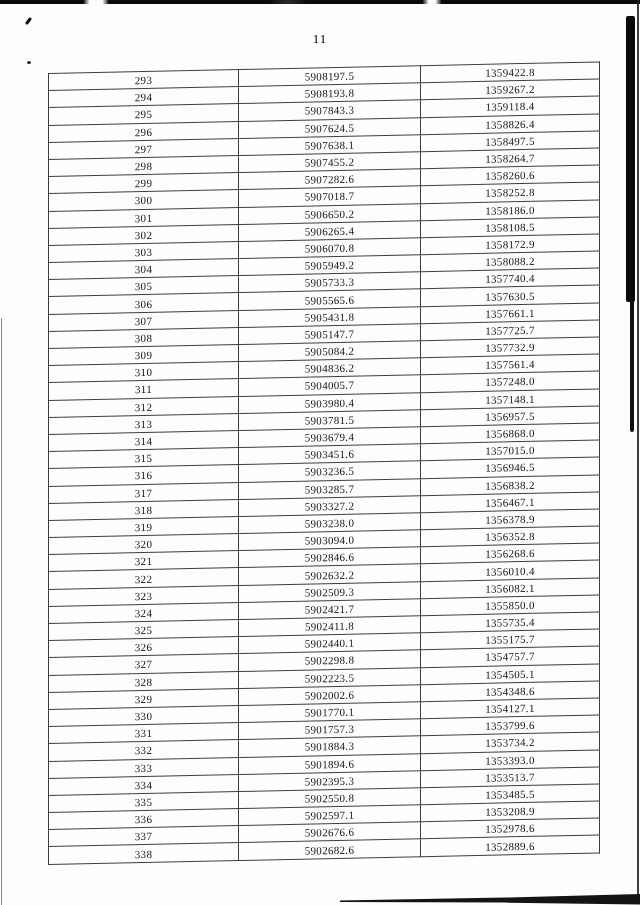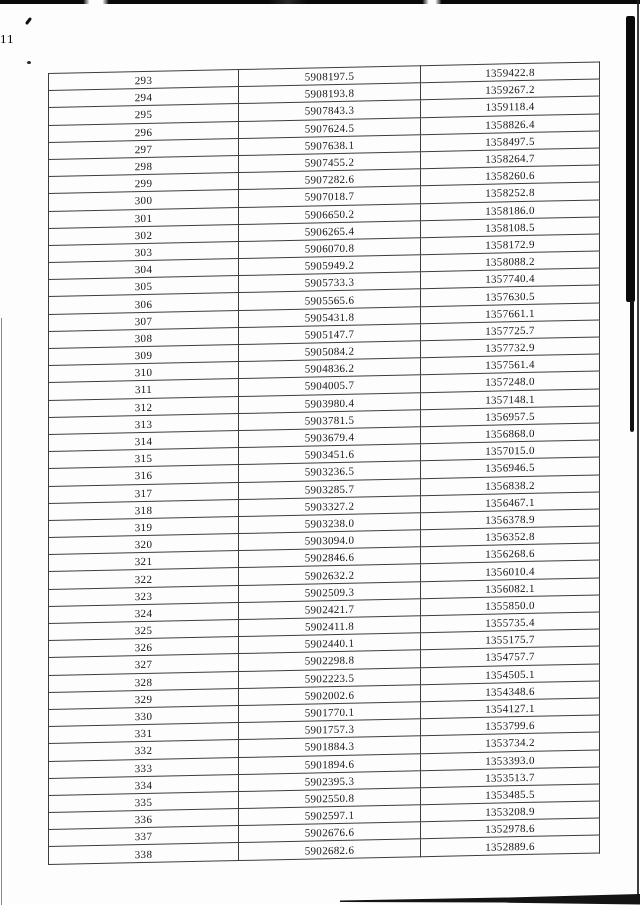--- a/index.html
+++ b/index.html
@@ -75,20 +75,21 @@
     width: 4px; height: 3px;
     background: #222;
     border-radius: 50%;
   }
 
   
   .page-number {
     position: absolute;
     left: 0; top: 31px;
     width: 640px;
+    text-align: center;
     font-size: 13px;
     letter-spacing: 1px;
     color: #000000;
   }
 
   
   .table-wrap {
     position: absolute;
     left: 48px; top: 73px;
     width: 551px;

